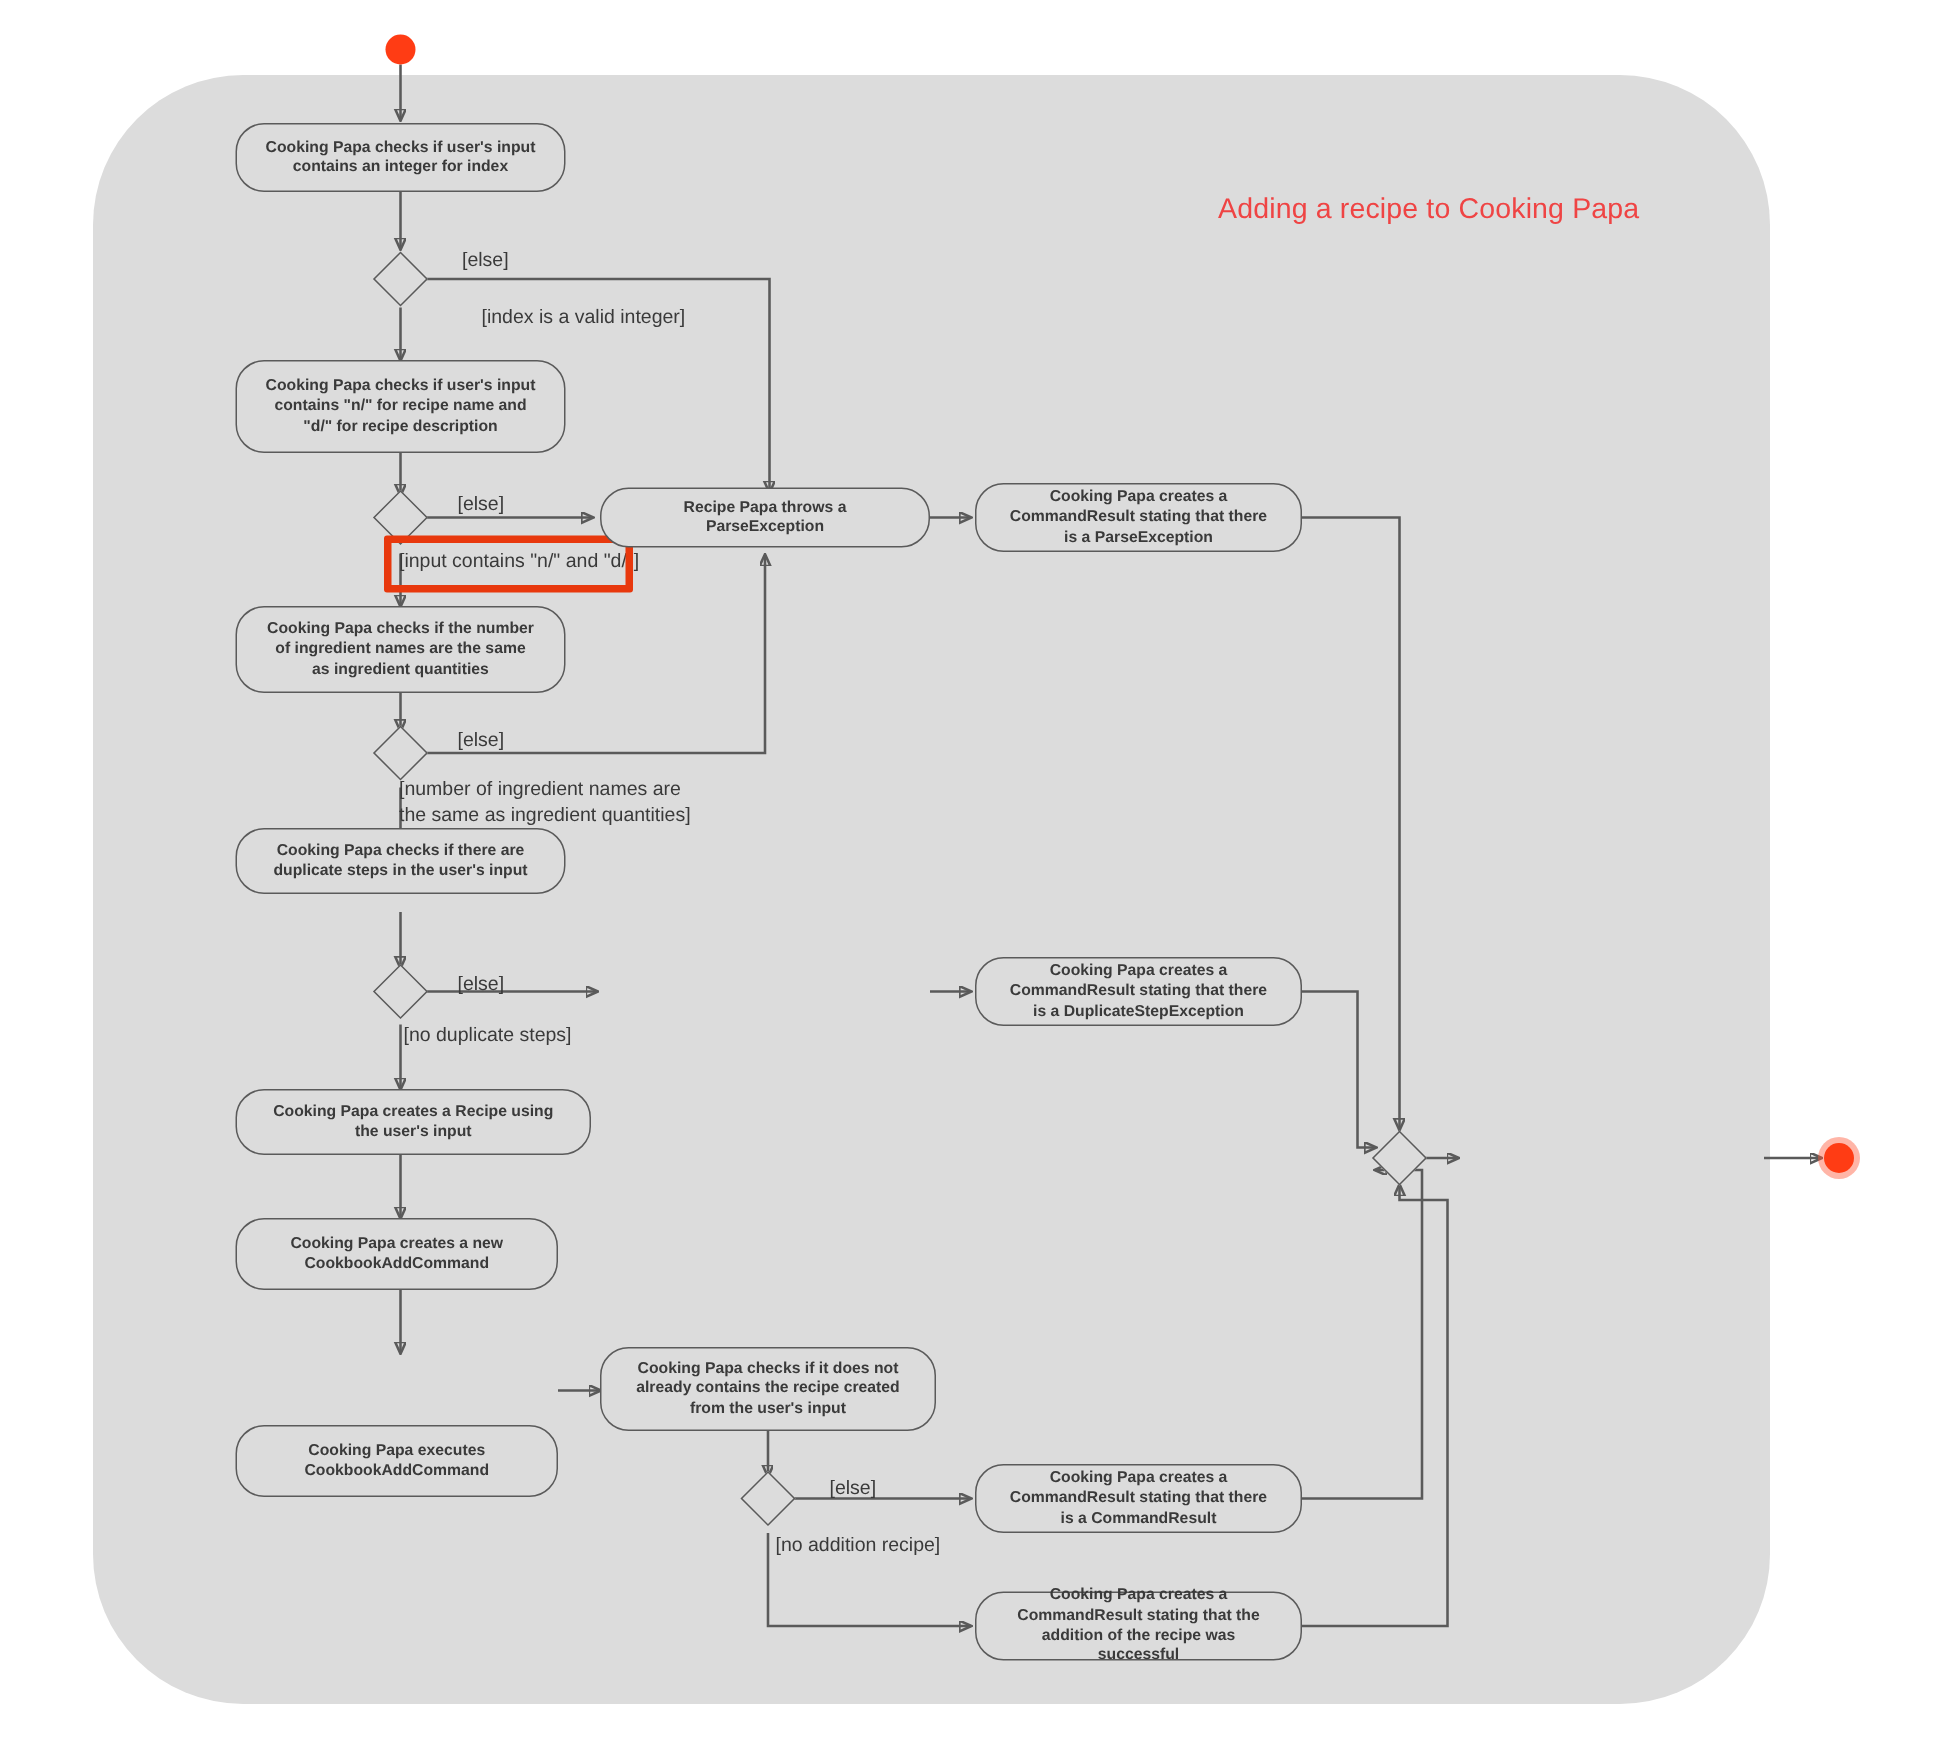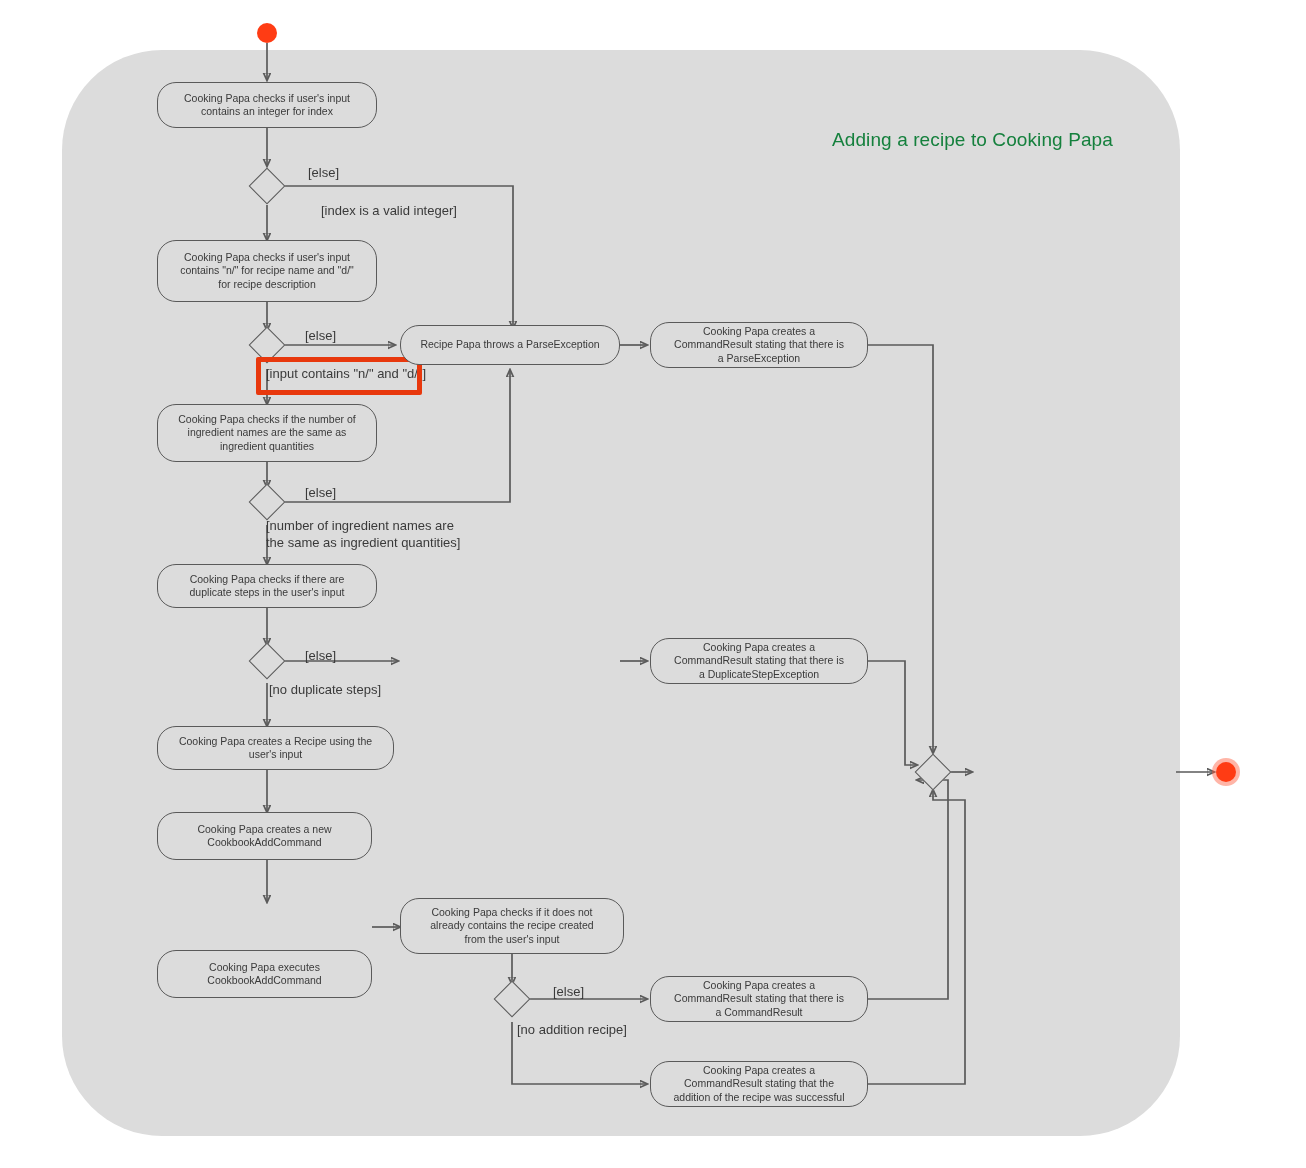--- a/index.html
+++ b/index.html
@@ -22,39 +22,39 @@
     width: 1118px;
     height: 1086px;
     background: #dcdcdc;
     border-radius: 100px;
   }
   #diagram-title {
     position: absolute;
     left: 812px;
     top: 129px;
     font-size: 19px;
-    color: #15803d;
+    color: #ef4444;
     white-space: nowrap;
     letter-spacing: 0.1px;
-    margin-left: 20px;
   }
   .node {
     position: absolute;
     box-sizing: border-box;
     background: #dcdcdc;
     border: 1.6px solid #5a5a5a;
     border-radius: 19px;
     display: flex;
     align-items: center;
     justify-content: center;
     text-align: center;
     font-size: 10.5px;
     line-height: 1.28;
     color: #3a3a3a;
     padding: 2px 19px;
+    font-weight: bold;
   }
   .diamond {
     position: absolute;
     box-sizing: border-box;
     width: 26px;
     height: 26px;
     background: #dcdcdc;
     border: 1.5px solid #5a5a5a;
     transform: rotate(45deg);
   }
@@ -191,21 +191,21 @@
 
   <div id="highlight-box"></div>
 
   <div class="node" style="left:157px; top:404px; width:220px; height:58px;">Cooking Papa checks if the number of ingredient names are the same as ingredient quantities</div>
 
   <div class="diamond" style="left:254px; top:489px;"></div>
   <div class="guard" style="left:305px; top:485px;">[else]</div>
   <div class="guard" style="left:266px; top:518px;">[number of ingredient names are
 the same as ingredient quantities]</div>
 
-  <div class="node" style="left:157px; top:564px; width:220px; height:44px;">Cooking Papa checks if there are duplicate steps in the user's input</div>
+  <div class="node" style="left:157px; top:552px; width:220px; height:44px;">Cooking Papa checks if there are duplicate steps in the user's input</div>
 
   <div class="diamond" style="left:254px; top:648px;"></div>
   <div class="guard" style="left:305px; top:648px;">[else]</div>
   <div class="guard" style="left:269px; top:682px;">[no duplicate steps]</div>
 
   <div class="node" style="left:157px; top:726px; width:237px; height:44px;">Cooking Papa creates a Recipe using the user's input</div>
 
   <div class="node" style="left:157px; top:812px; width:215px; height:48px;">Cooking Papa creates a new CookbookAddCommand</div>
 
   <div class="node" style="left:157px; top:902px; width:215px; height:48px;margin-top:48px;">Cooking Papa executes CookbookAddCommand</div>

